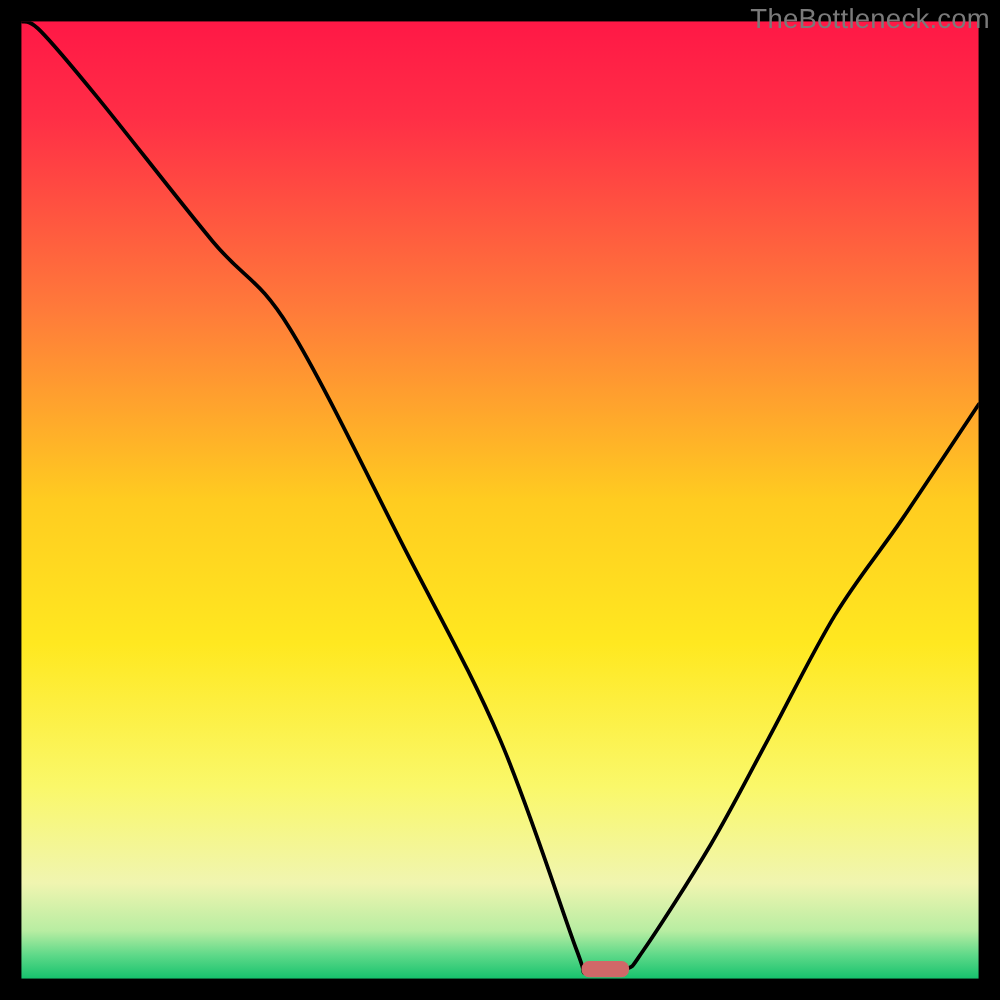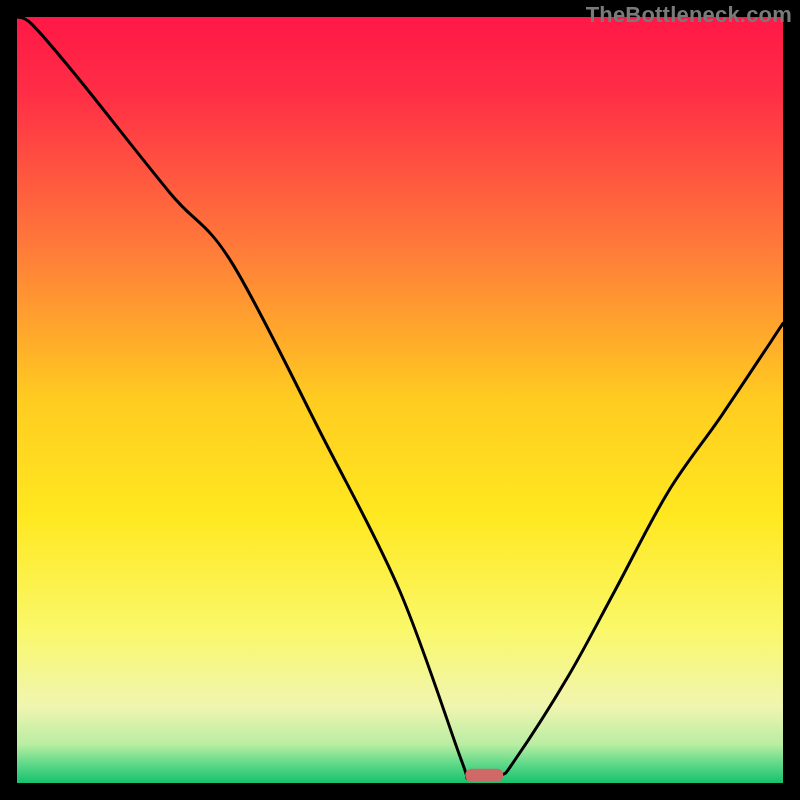--- a/index.html
+++ b/index.html
@@ -16,21 +16,21 @@
     top: 17px;
     width: 766px;
     height: 766px;
   }
   .watermark {
     position: absolute;
     top: 2px;
     right: 8px;
     font-family: Arial, Helvetica, sans-serif;
     font-size: 22px;
-    font-weight: 700;
+    font-weight: 400;
     color: #7a7a7a;
     letter-spacing: 0.2px;
     z-index: 10;
   }
   svg {
     display: block;
   }
 </style>
 </head>
 <body>

